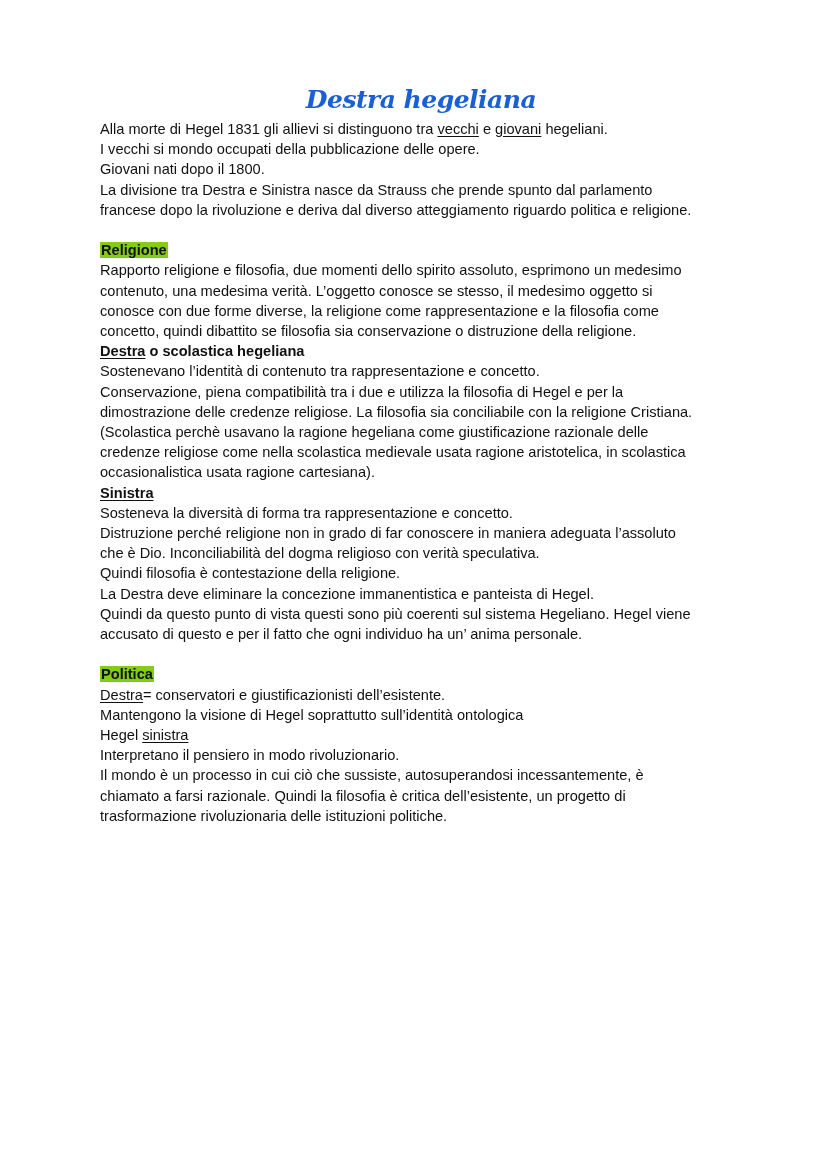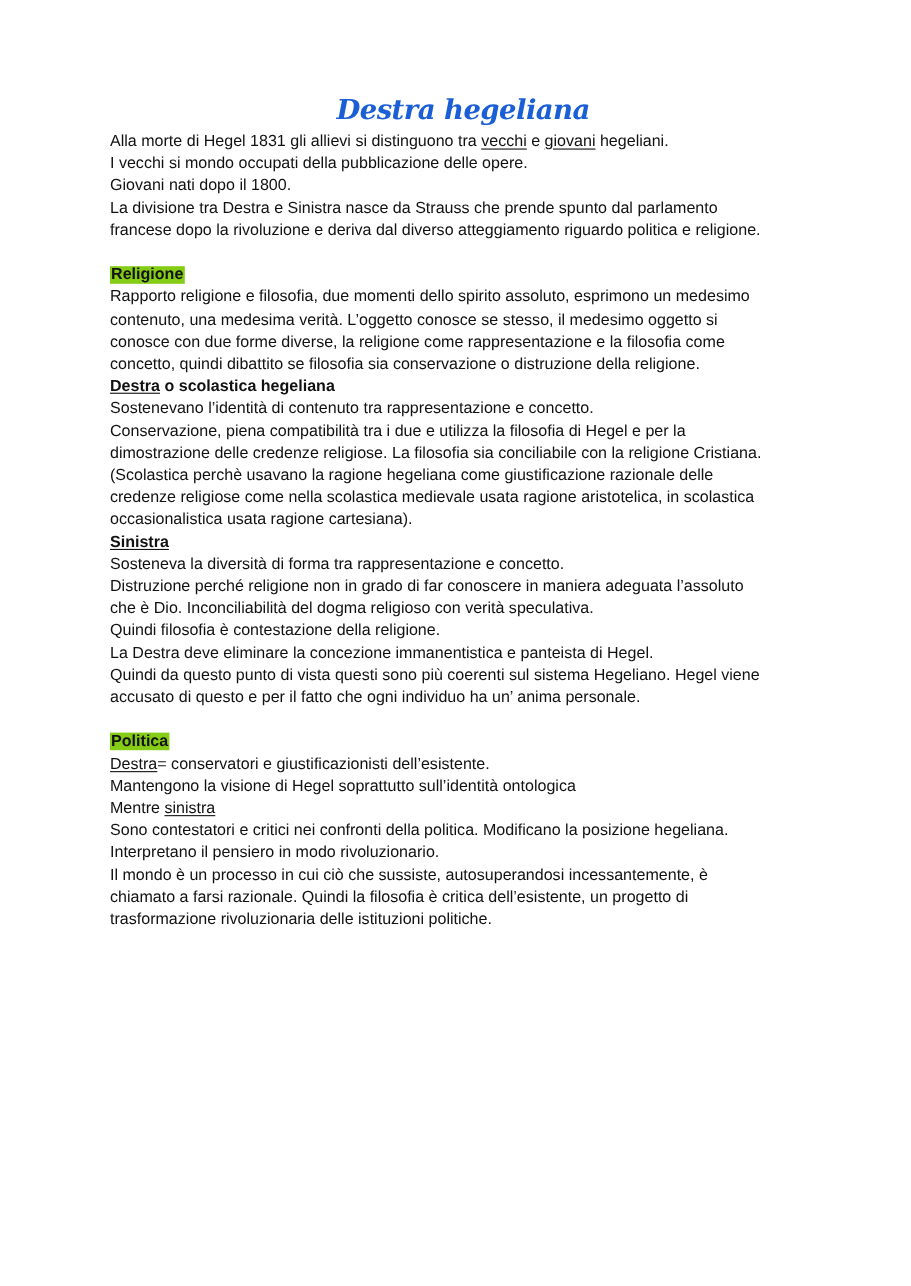--- a/index.html
+++ b/index.html
@@ -93,21 +93,20 @@
     <div class="line">Quindi da questo punto di vista questi sono più coerenti sul sistema Hegeliano. Hegel viene</div>
     <div class="line">accusato di questo e per il fatto che ogni individuo ha un’ anima personale.</div>
   </div>
 
   <div class="blank"></div>
 
   <div>
     <div class="heading"><span class="hl">Politica</span></div>
     <div class="line"><span class="u">Destra</span><span>= conservatori e giustificazionisti dell’esistente.</span></div>
     <div class="line">Mantengono la visione di Hegel soprattutto sull’identità ontologica</div>
-    <div class="line"><span>Mentre </span><span class="u">sinistra</span></div>
-    <div class="line">Sono contestatori e critici nei confronti della politica. Modificano la posizione hegeliana.</div>
+    <div class="line"><span>Hegel </span><span class="u">sinistra</span></div>
     <div class="line">Interpretano il pensiero in modo rivoluzionario.</div>
     <div class="line">Il mondo è un processo in cui ciò che sussiste, autosuperandosi incessantemente, è</div>
     <div class="line">chiamato a farsi razionale. Quindi la filosofia è critica dell’esistente, un progetto di</div>
     <div class="line">trasformazione rivoluzionaria delle istituzioni politiche.</div>
   </div>
 
 </div>
 
 </body></html>

